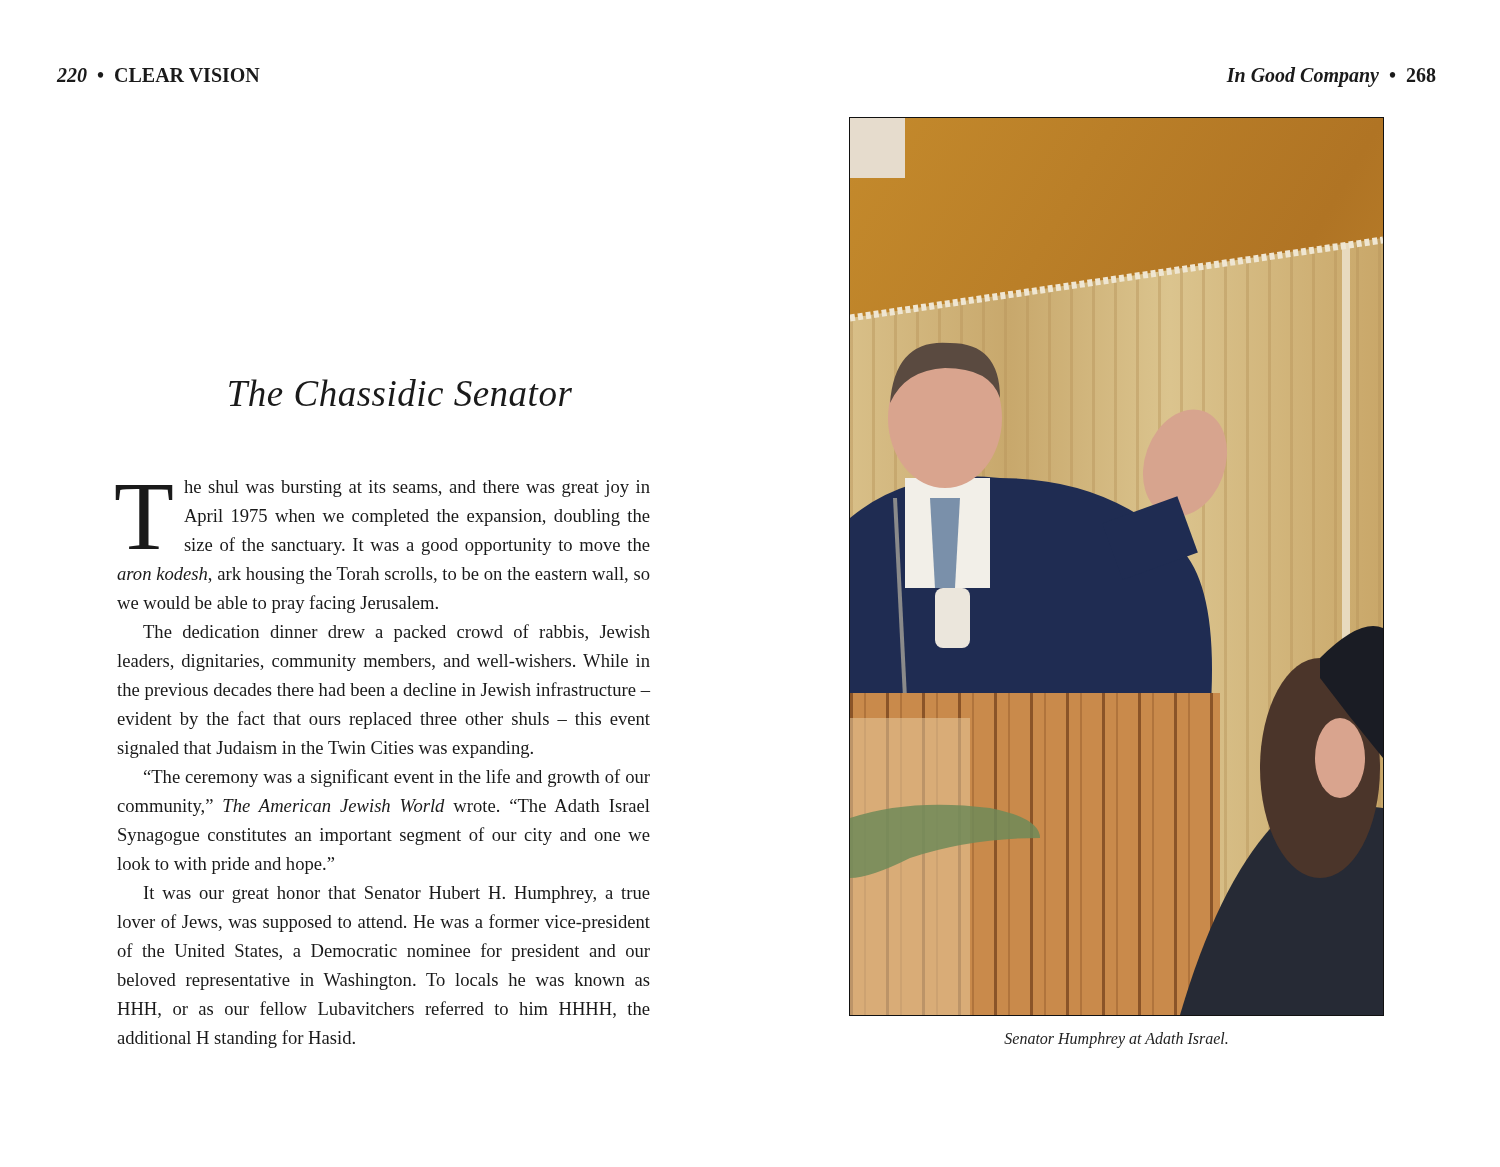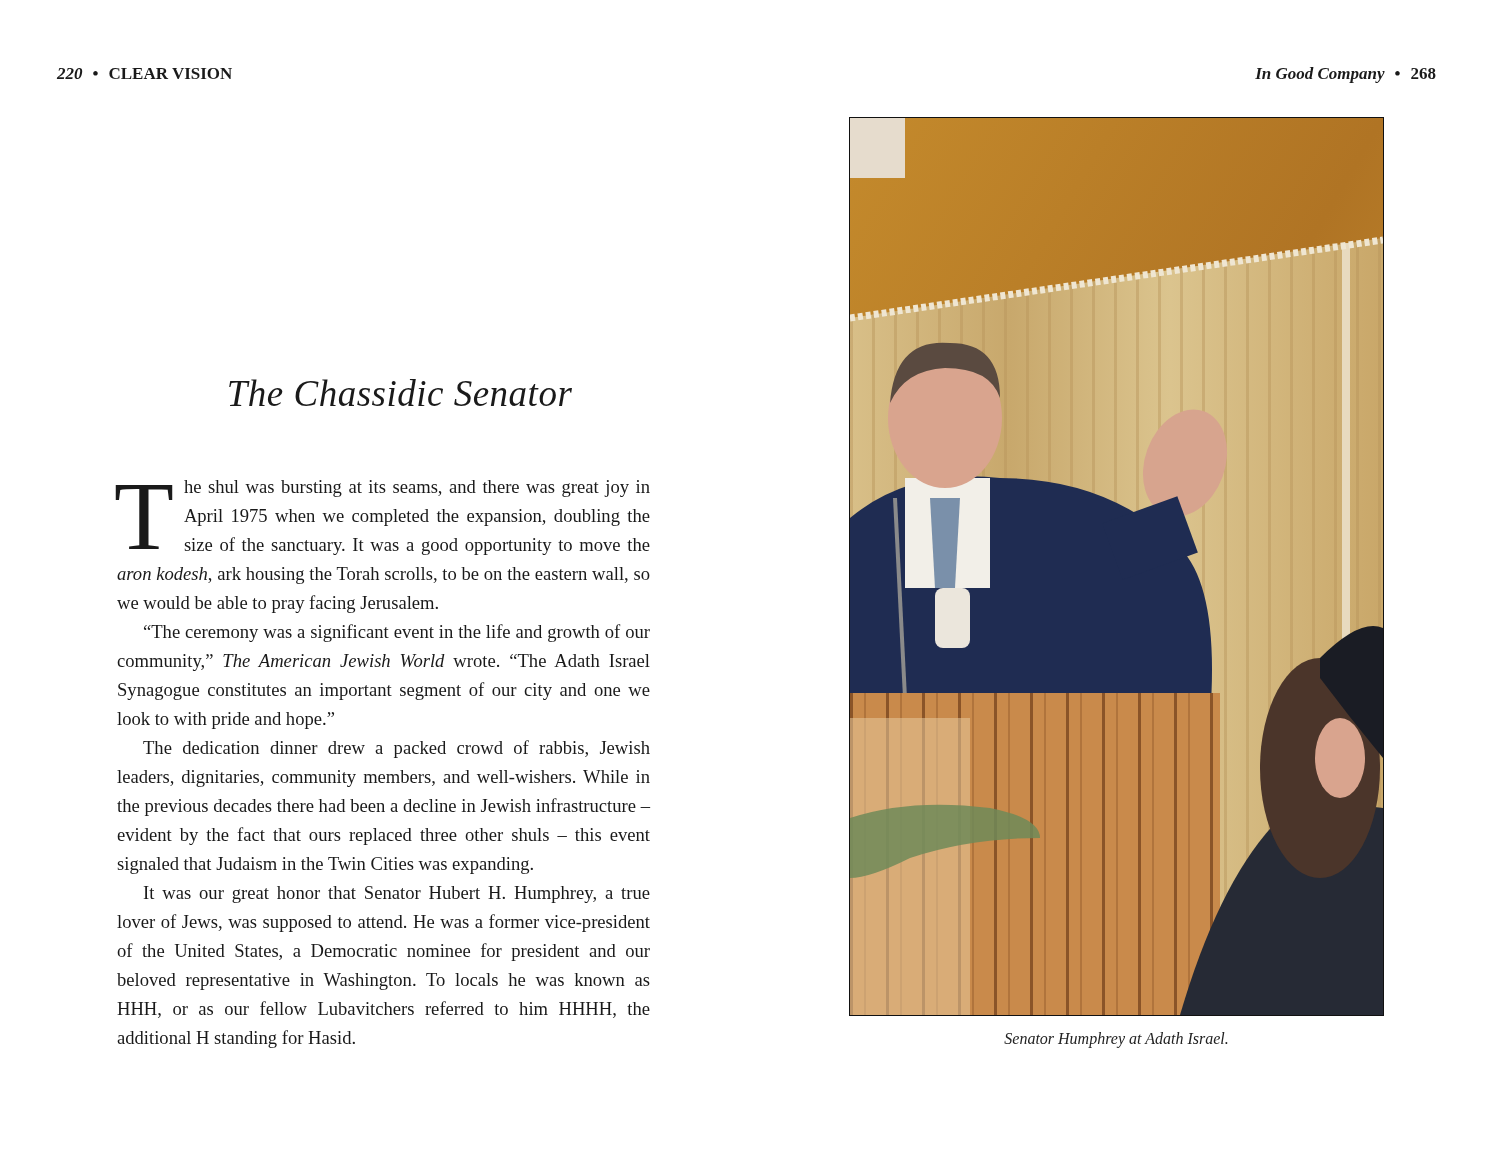--- a/index.html
+++ b/index.html
@@ -1,19 +1,19 @@
 <!DOCTYPE html>
 <html><head>
 <meta charset="utf-8">
 <style>
   html, body { margin: 0; padding: 0; background: #ffffff; }
   body { width: 1500px; height: 1167px; position: relative; overflow: hidden;
          font-family: "Liberation Serif", "DejaVu Serif", serif; color: #1a1a1a; }
 
-  .running-head { position: absolute; top: 64px; font-size: 17px; font-weight: bold; color: #1a1a1a; }
+  .running-head { position: absolute; top: 64px; font-size: 20px; font-weight: bold; color: #1a1a1a; }
   .rh-left { left: 57px; }
   .rh-left .pg { font-style: italic; }
   .rh-left .sep { margin: 0 10px; }
   .rh-right { right: 64px; text-align: right; }
   .rh-right .ttl { font-style: italic; margin-top: 24px; }
   .rh-right .sep { margin: 0 10px; }
 
   .chapter-title { position: absolute; top: 356px; left: 117px; width: 533px; text-align: center;
                    font-size: 37px; font-style: italic; font-weight: normal; letter-spacing: 0.5px; margin: 16px; }
 
@@ -39,22 +39,22 @@
 </div>
 
 <div class="running-head rh-right">
   <span class="ttl">In Good Company</span><span class="sep">•</span><span>268</span>
 </div>
 
 <h1 class="chapter-title">The Chassidic Senator</h1>
 
 <div class="body-text">
   <p class="first"><span class="dropcap">T</span><span>he shul was bursting at its seams, and there was great joy in April 1975 when we completed the expansion, doubling the size of the sanctuary. It was a good opportunity to move the </span><em>aron kodesh</em><span>, ark housing the Torah scrolls, to be on the eastern wall, so we would be able to pray facing Jerusalem.</span></p>
+  <p>The dedication dinner drew a packed crowd of rabbis, Jewish leaders, dignitaries, community members, and well-wishers. While in the previous decades there had been a decline in Jewish infrastructure – evident by the fact that ours replaced three other shuls – this event signaled that Judaism in the Twin Cities was expanding.</p>
   <p><span>“The ceremony was a significant event in the life and growth of our community,” </span><em>The American Jewish World</em><span> wrote. “The Adath Israel Synagogue constitutes an important segment of our city and one we look to with pride and hope.”</span></p>
-  <p>The dedication dinner drew a packed crowd of rabbis, Jewish leaders, dignitaries, community members, and well-wishers. While in the previous decades there had been a decline in Jewish infrastructure – evident by the fact that ours replaced three other shuls – this event signaled that Judaism in the Twin Cities was expanding.</p>
   <p>It was our great honor that Senator Hubert H. Humphrey, a true lover of Jews, was supposed to attend. He was a former vice-president of the United States, a Democratic nominee for president and our beloved representative in Washington. To locals he was known as HHH, or as our fellow Lubavitchers referred to him HHHH, the additional H standing for Hasid.</p>
 </div>
 
 <div class="photo" title="Senator Humphrey speaking at a wooden podium in front of a gold curtain">
   <svg viewBox="0 0 533 897" preserveAspectRatio="none">
     <defs>
       <linearGradient id="velvet" x1="0" y1="0" x2="1" y2="1">
         <stop offset="0" stop-color="#c48a2c"></stop>
           <stop offset="0.5" stop-color="#b07424"></stop>
           <stop offset="1" stop-color="#c99438"></stop>

